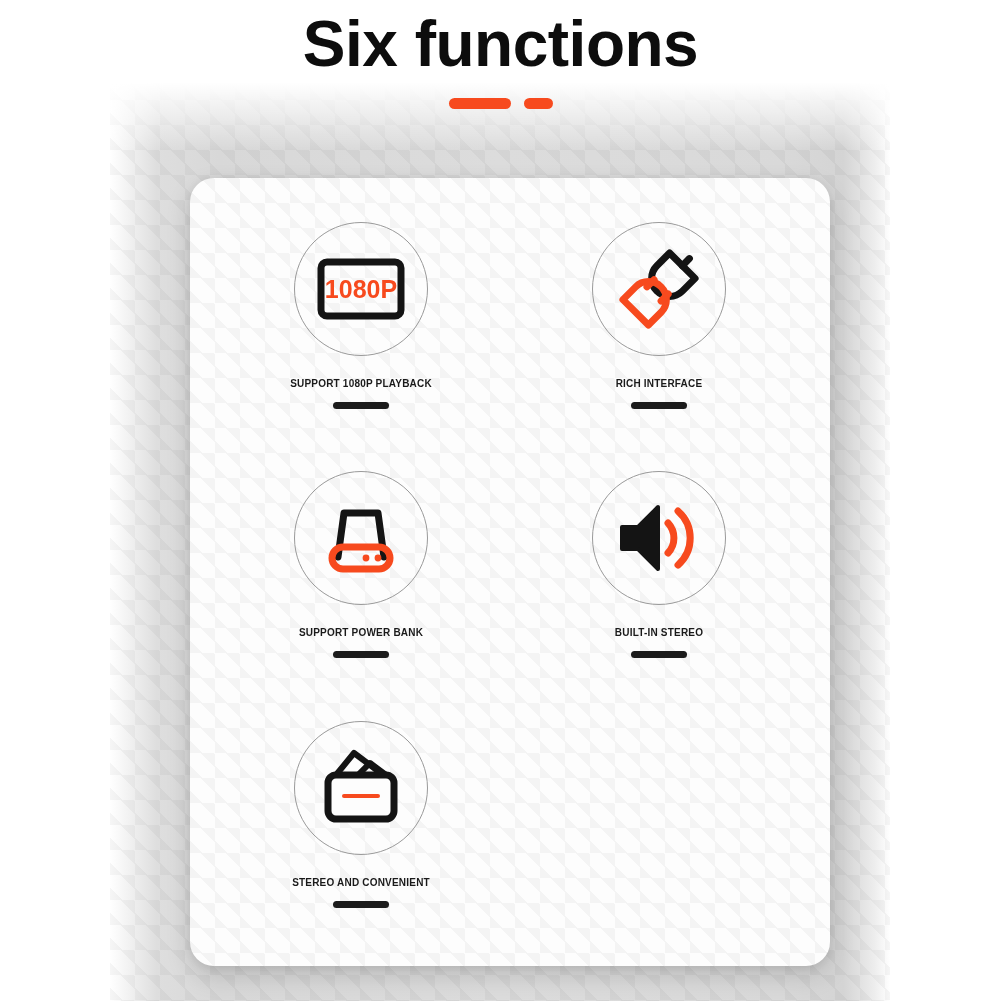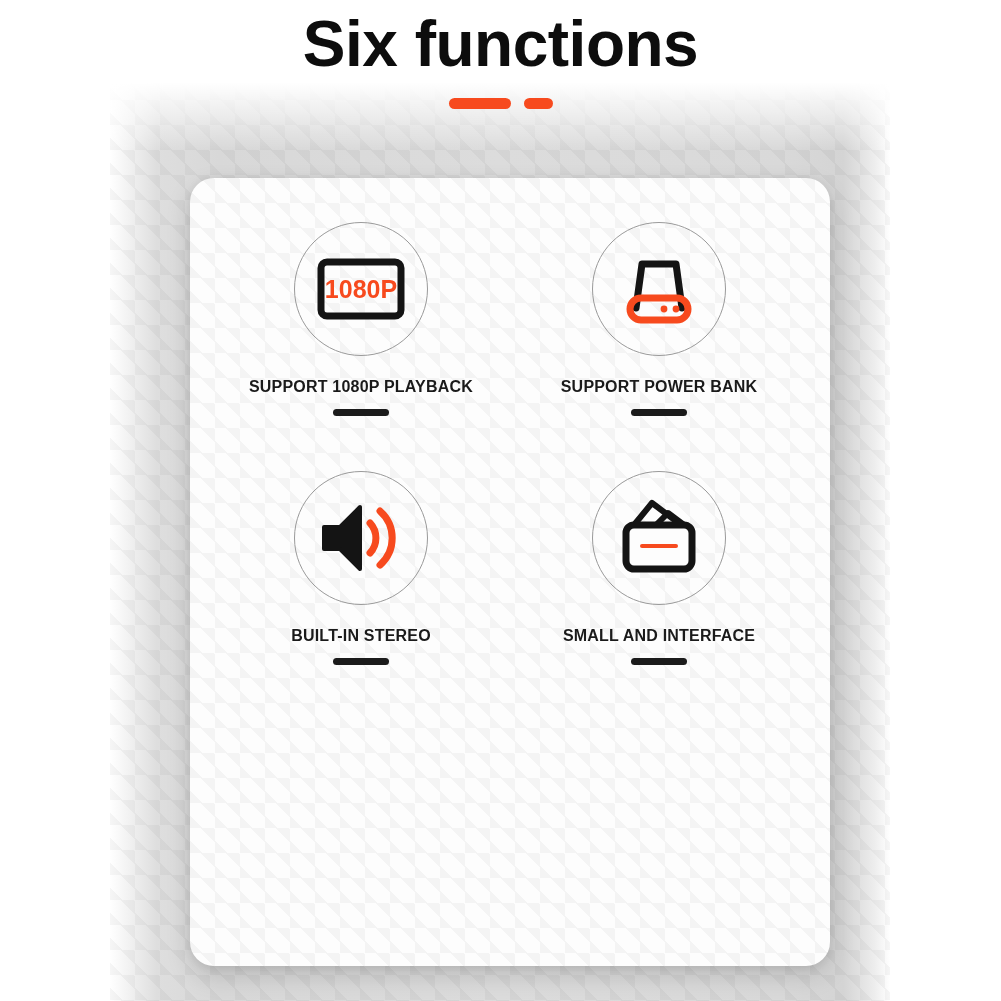--- a/index.html
+++ b/index.html
@@ -146,21 +146,21 @@
     display: flex;
     align-items: center;
     justify-content: center;
     box-sizing: border-box;
     background: transparent;
   }
 
   .cell-label {
     margin-top: 22px;
     font-family: "Liberation Sans", sans-serif;
-    font-size: 16px;
+    font-size: 10px;
     font-weight: bold;
     color: #1a1a1a;
     letter-spacing: 0.2px;
     text-align: left;
     white-space: nowrap;
   }
 
   .label-underline {
     margin-top: 13px;
     width: 56px;
@@ -198,20 +198,37 @@
         <div class="icon-circle">
           <svg width="106" height="106" viewBox="0 0 106 106">
             <rect x="13" y="26" width="80" height="54" rx="6" ry="6" fill="none" stroke="#141414" stroke-width="7"></rect>
             <text x="53" y="62" text-anchor="middle" font-family="Liberation Sans, sans-serif" font-size="25" font-weight="bold" fill="#f74a1e">1080P</text>
           </svg>
         </div>
         <div class="cell-label">SUPPORT 1080P PLAYBACK</div>
         <div class="label-underline"></div>
       </div>
 
+      <div class="cell">
+        <div class="icon-circle">
+          <svg width="106" height="106" viewBox="0 0 106 106">
+            <g transform="rotate(45 53 53)">
+
+              <path d="M35 20 L71 20 L71 38 A18 18 0 0 1 35 38 Z" fill="none" stroke="#141414" stroke-width="7" stroke-linejoin="round" stroke-linecap="round"></path>
+              <line x1="53" y1="10" x2="53" y2="20" stroke="#141414" stroke-width="7" stroke-linecap="round"></line>
+
+              <path d="M35 86 L71 86 L71 68 A18 18 0 0 0 35 68 Z" fill="none" stroke="#f74a1e" stroke-width="7" stroke-linejoin="round" stroke-linecap="round"></path>
+              <line x1="43" y1="60" x2="43" y2="50" stroke="#f74a1e" stroke-width="7" stroke-linecap="round"></line>
+              <line x1="63" y1="60" x2="63" y2="50" stroke="#f74a1e" stroke-width="7" stroke-linecap="round"></line>
+            </g>
+          </svg>
+        </div>
+        <div class="cell-label">RICH INTERFACE</div>
+        <div class="label-underline"></div>
+      </div>
 
       <div class="cell">
         <div class="icon-circle">
           <svg width="106" height="106" viewBox="0 0 106 106">
             <path d="M30 72 L36 28 L70 28 L76 72" fill="none" stroke="#141414" stroke-width="7" stroke-linejoin="round" stroke-linecap="round"></path>
             <rect x="24" y="62" width="58" height="22" rx="11" ry="11" fill="none" stroke="#f74a1e" stroke-width="7"></rect>
             <circle cx="58" cy="73" r="3.4" fill="#f74a1e"></circle>
             <circle cx="70" cy="73" r="3.4" fill="#f74a1e"></circle>
           </svg>
         </div>
@@ -234,20 +251,20 @@
 
       <div class="cell">
         <div class="icon-circle">
           <svg width="106" height="106" viewBox="0 0 106 106">
             <path d="M28 40 L46 18 L70 36" fill="none" stroke="#141414" stroke-width="6" stroke-linejoin="round" stroke-linecap="round"></path>
             <path d="M50 40 L62 28 L78 40" fill="none" stroke="#141414" stroke-width="6" stroke-linejoin="round" stroke-linecap="round"></path>
             <rect x="20" y="40" width="66" height="44" rx="8" ry="8" fill="#fdfdfd" stroke="#141414" stroke-width="7"></rect>
             <line x1="36" y1="61" x2="70" y2="61" stroke="#f74a1e" stroke-width="4" stroke-linecap="round"></line>
           </svg>
         </div>
-        <div class="cell-label">SMALL AND INTERFACE</div>
+        <div class="cell-label">STEREO AND CONVENIENT</div>
         <div class="label-underline"></div>
       </div>
 
     </div>
   </div>
 
 </div>
 
 </body></html>

